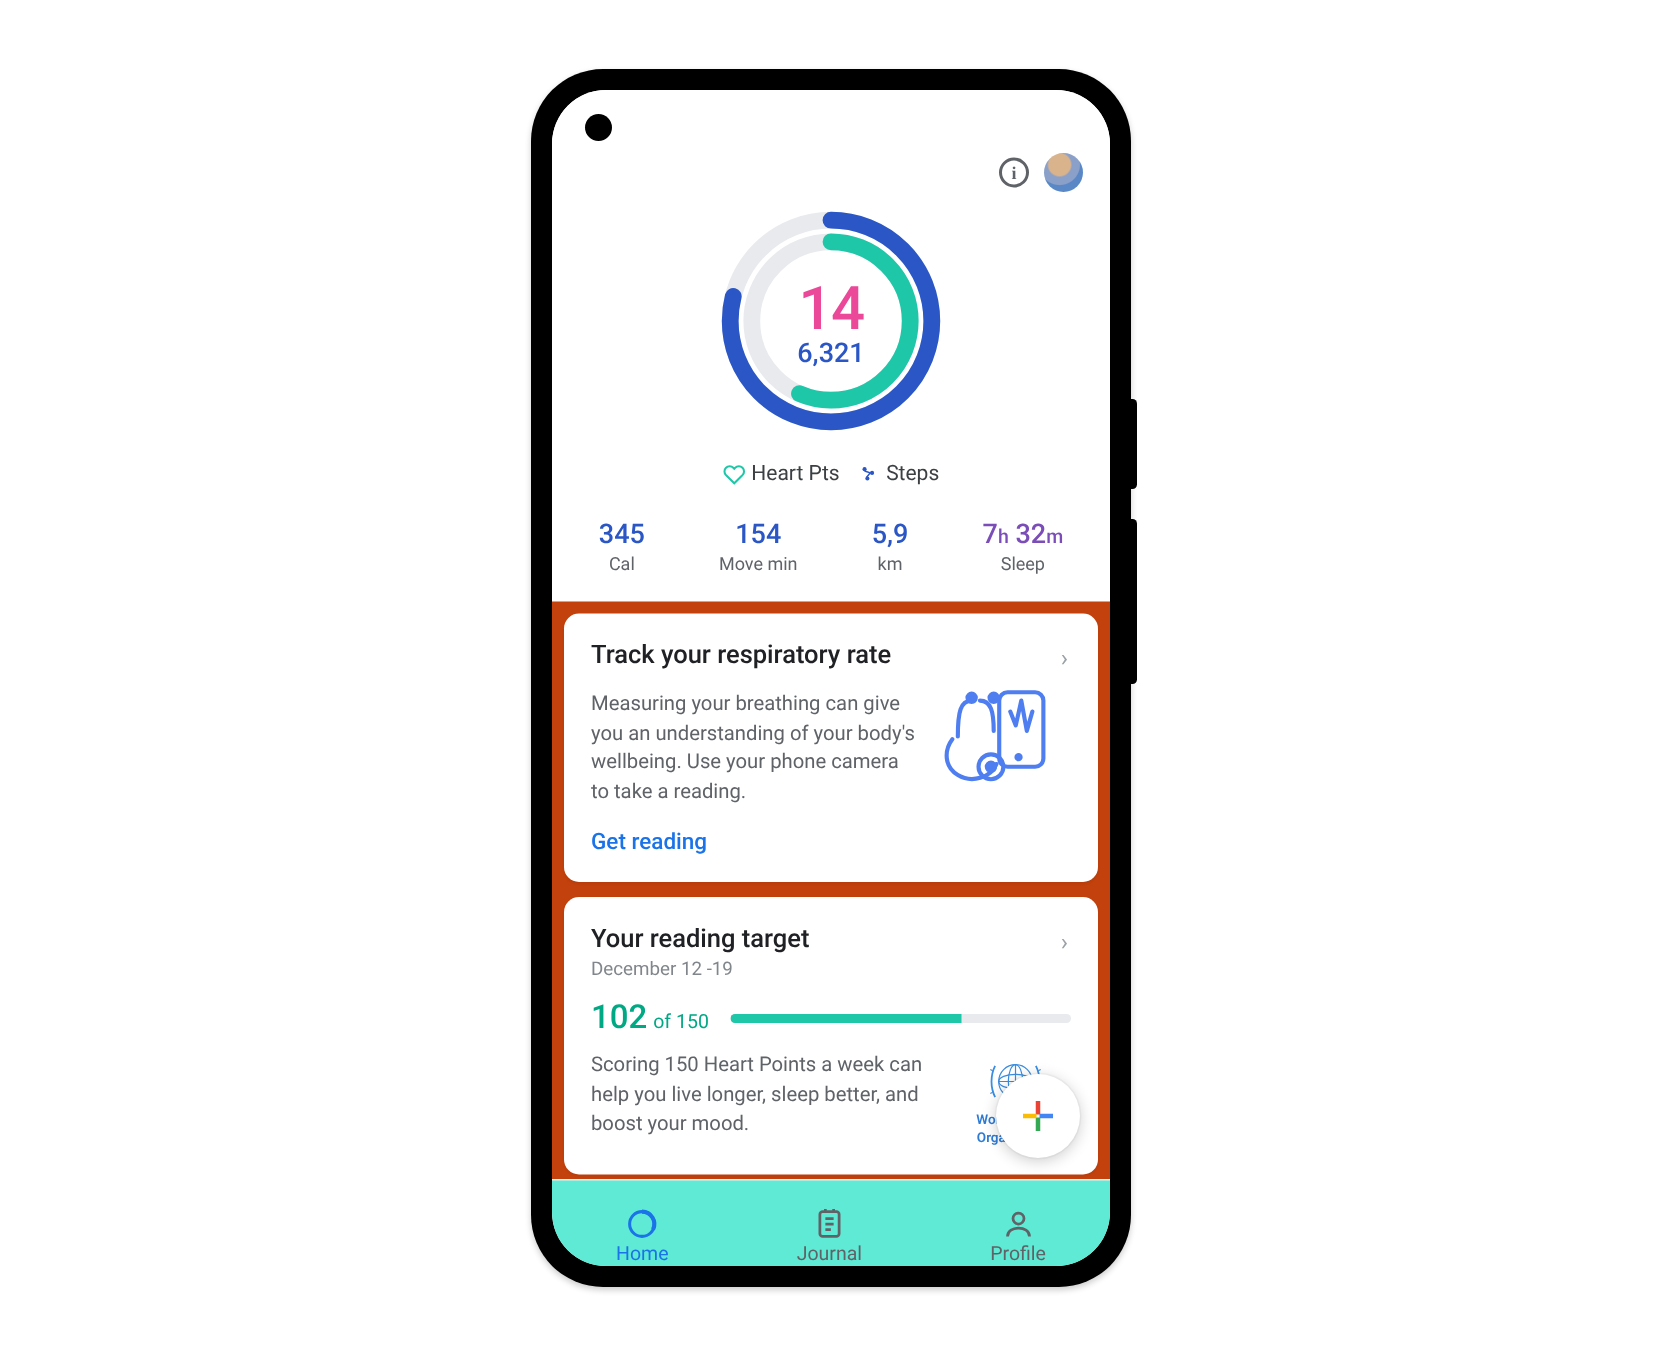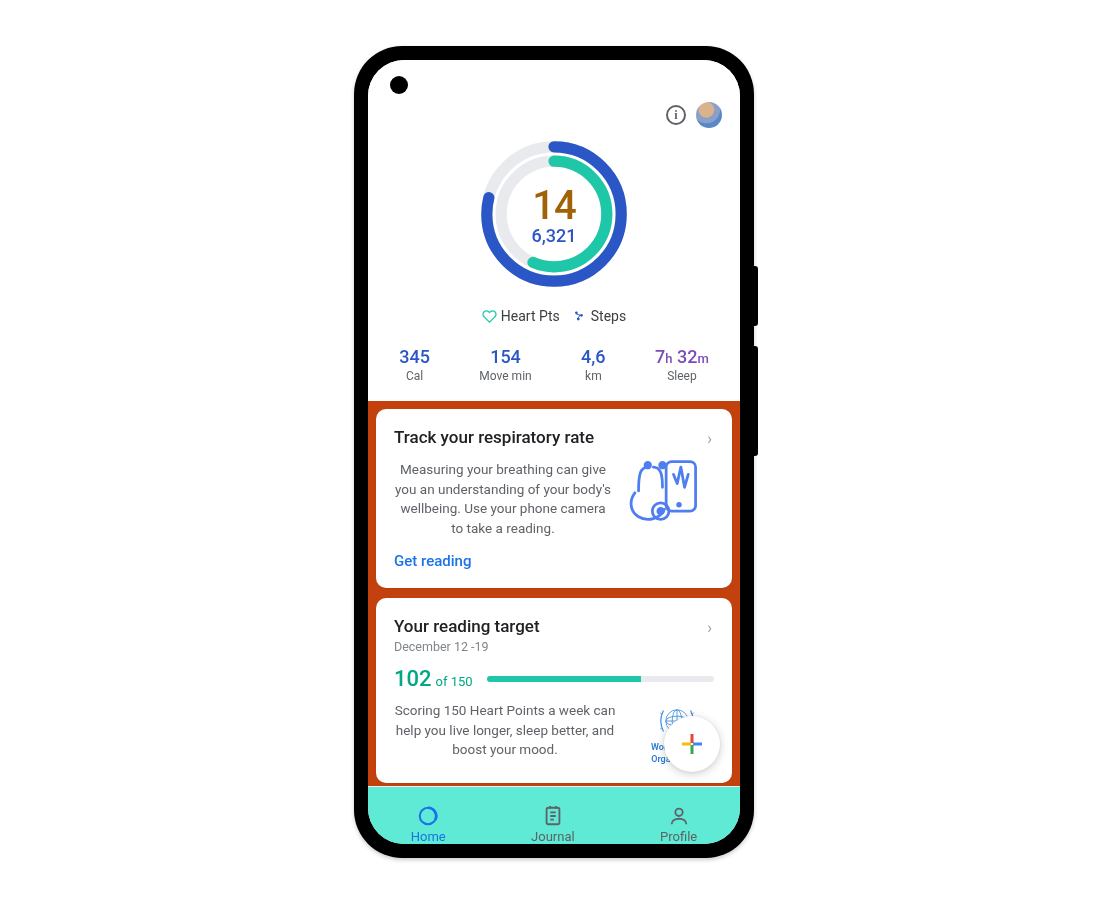--- a/index.html
+++ b/index.html
@@ -93,21 +93,21 @@
   .ring-center {
     position: absolute; inset: 0;
     display: flex;
     flex-direction: column;
     align-items: center;
     justify-content: center;
   }
   .ring-hp {
     font-size: 40px;
     font-weight: 500;
-    color: #a16207;
+    color: #ec4899;
     letter-spacing: -1px;
   }
   .ring-steps {
     font-size: 18px;
     font-weight: 500;
     color: #2a56c6;
     margin-top: -4px;
   }
   .legend {
     display: flex;
@@ -164,21 +164,20 @@
   .card-body {
     display: flex;
     gap: 10px;
     margin-top: 10px;
   }
   .card-text {
     font-size: 13.5px;
     color: #5f6368;
     line-height: 1.45;
     flex: 1;
-    text-align: center;
   }
   .card-action {
     color: #1a73e8;
     font-size: 15px;
     font-weight: 500;
     margin-top: 14px;
     cursor: pointer;
     display: inline-block;
   }
   .illus1 {
@@ -322,21 +321,21 @@
       <div class="stats-row">
         <div class="stat">
           <div class="stat-val">345</div>
           <div class="stat-lbl">Cal</div>
         </div>
         <div class="stat">
           <div class="stat-val">154</div>
           <div class="stat-lbl">Move min</div>
         </div>
         <div class="stat">
-          <div class="stat-val">4,6</div>
+          <div class="stat-val">5,9</div>
           <div class="stat-lbl">km</div>
         </div>
         <div class="stat">
           <div class="stat-val sleep">
             <span>7</span><span class="sm">h</span> <span>32</span><span class="sm">m</span>
           </div>
           <div class="stat-lbl">Sleep</div>
         </div>
       </div>
     </div>

